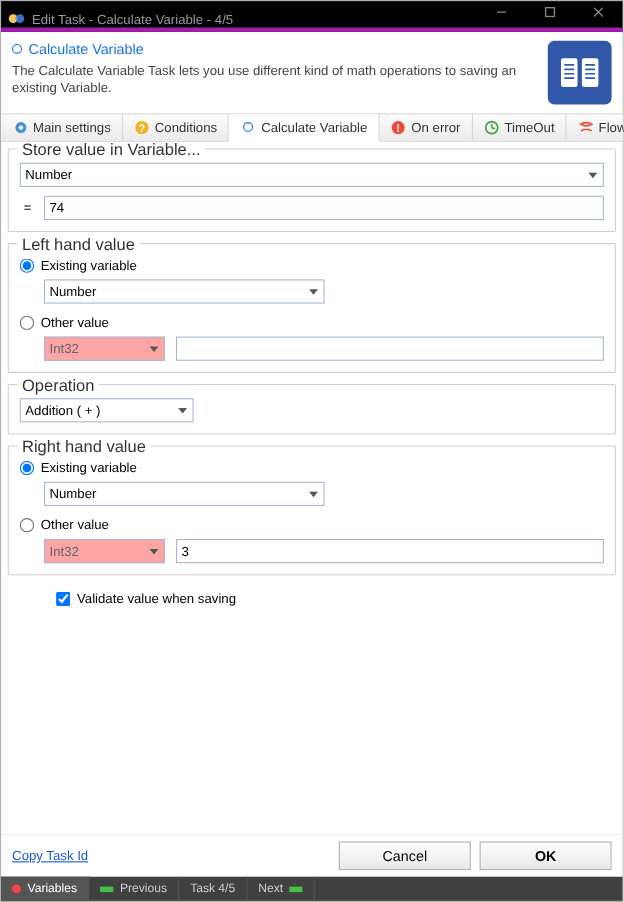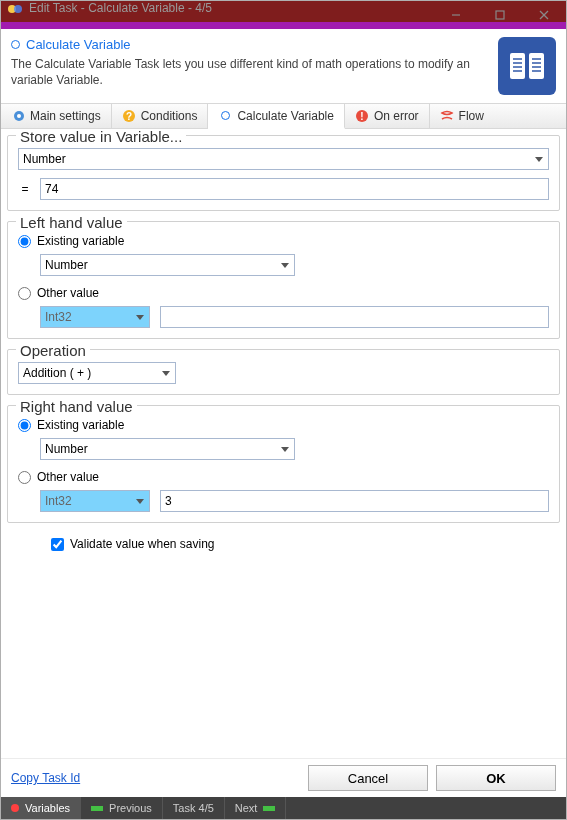--- a/index.html
+++ b/index.html
@@ -5,21 +5,21 @@
   * { box-sizing: border-box; margin: 0; padding: 0; }
   body {
     font-family: "Segoe UI", Tahoma, Arial, sans-serif;
     font-size: 12px;
     background: #e8e8e8;
     width: 567px;
     height: 820px;
     overflow: hidden;
   }
   .window { width: 567px; height: 820px; background: #fff; border: 1px solid #b0b0b0; display: flex; flex-direction: column; }
-  .titlebar { height: 28px; background: #7f1d1d; display: flex; align-items: flex-start; border-bottom: 7px solid #a21caf; }
+  .titlebar { height: 28px; background: #000000; display: flex; align-items: flex-end; border-bottom: 4px solid #a21caf; }
   .titlebar .app-icon { width: 16px; height: 16px; margin: 0 6px; }
   .titlebar .title { flex: 1; color: #999; font-size: 12px; }
   .titlebar .ctrl { width: 44px; height: 28px; display: flex; align-items: center; justify-content: center; color: #888; }
   .header { padding: 8px 10px 8px 10px; display: flex; align-items: flex-start; }
   .header-left { flex: 1; }
   .header h1 { font-size: 13px; color: #1a73e8; font-weight: normal; display: flex; align-items: center; gap: 6px; margin-bottom: 4px;}
   .header .bullet { width: 9px; height: 9px; border: 1.5px solid #1a73e8; border-radius: 50%; display: inline-block;}
   .header .desc { font-size: 12px; color: #444; line-height: 1.35; }
   .big-icon { width: 58px; height: 58px; background: #3158a8; border-radius: 6px; display: flex; align-items: center; justify-content: center; margin-left: 8px; }
   .tabs { display: flex; background: linear-gradient(#fcfcfc,#eaeaea); border-top: 1px solid #d8d8d8; border-bottom: 1px solid #d8d8d8; height: 26px; }
@@ -34,21 +34,21 @@
   .eq { width: 14px; text-align: center; }
   select, input[type=text] { height: 22px; font-size: 12px; border: 1px solid #a8b8d0; padding: 1px 4px; background: #fff; font-family: inherit;}
   .full { flex: 1; }
   .combo { position: relative; }
   .combo::after { content: ""; position: absolute; right: 6px; top: 50%; margin-top:-2px; border-left: 4px solid transparent; border-right: 4px solid transparent; border-top: 5px solid #555; pointer-events:none;}
   .combo input { width: 100%; padding-right: 2px;}
   .radio-row { display: flex; align-items: flex-end; gap: 6px; margin-bottom: 6px;}
   input[type=radio], input[type=checkbox] { margin: 0; }
   .indent { margin-left: 22px; display: flex; gap: 10px; align-items: center;}
   .type-box { width: 110px; height: 22px; position: relative;}
-  .type-box.disabled input { background: #7dd3fc; color: #666;}
+  .type-box.disabled input { background: #fca5a5; color: #666;}
   .val-box { flex: 1; height: 22px;}
   .op-combo { width: 158px; }
   .chk-row { display: flex; align-items: center; gap: 6px; margin-top: 4px; padding-left: 44px;}
   .footer { border-top: 1px solid #ececec; padding: 6px 10px; display: flex; align-items: center;}
   .footer .link { color: #1a5bd0; text-decoration: underline; font-size: 12px; }
   .footer .spacer { flex: 1;}
   .footer button { width: 120px; height: 26px; background: linear-gradient(#fefefe,#e8e8e8); border: 1px solid #b0b0b0; font-size: 13px; margin-left: 8px; font-family: inherit; cursor: default;}
   .statusbar { height: 22px; background: #404040; display: flex; align-items: center; font-size: 11px; color: #ccc;}
   .status-seg { display: flex; align-items: center; gap: 6px; padding: 0 10px; height: 100%; border-right: 1px solid #555;}
   .status-seg.active { background: #555; color: #fff;}
@@ -86,21 +86,21 @@
         </svg>
       </div>
   </div>
 
   <div class="header">
     <div class="header-left">
       <h1>
         <span class="bullet"></span>
         <span>Calculate Variable</span>
       </h1>
-      <div class="desc">The Calculate Variable Task lets you use different kind of math operations to modify an variable Variable.</div>
+      <div class="desc">The Calculate Variable Task lets you use different kind of math operations to saving an existing Variable.</div>
     </div>
     <div class="big-icon">
       <svg width="40" height="34">
           <rect x="3" y="4" width="15" height="26" rx="2" fill="#fff"></rect>
           <rect x="22" y="4" width="15" height="26" rx="2" fill="#fff"></rect>
           <line x1="6" y1="10" x2="15" y2="10" stroke="#3158a8" stroke-width="1.5"></line>
           <line x1="6" y1="14" x2="15" y2="14" stroke="#3158a8" stroke-width="1.5"></line>
           <line x1="6" y1="18" x2="15" y2="18" stroke="#3158a8" stroke-width="1.5"></line>
           <line x1="6" y1="22" x2="15" y2="22" stroke="#3158a8" stroke-width="1.5"></line>
           <line x1="25" y1="10" x2="34" y2="10" stroke="#3158a8" stroke-width="1.5"></line>
@@ -138,20 +138,30 @@
     </div>
     <div class="tab">
       <span class="ticon">
           <svg width="14" height="14">
             <circle cx="7" cy="7" r="6" fill="#e84c3d"></circle>
             <text x="7" y="11" text-anchor="middle" fill="#fff" font-size="10" font-weight="bold">!</text>
           </svg>
         </span>
       <span>On error</span>
     </div>
+    <div class="tab">
+      <span class="ticon">
+          <svg width="14" height="14">
+            <circle cx="7" cy="7" r="5.5" fill="none" stroke="#44a044" stroke-width="1.5"></circle>
+            <line x1="7" y1="7" x2="7" y2="3.5" stroke="#44a044" stroke-width="1.5"></line>
+            <line x1="7" y1="7" x2="10" y2="8" stroke="#44a044" stroke-width="1.5"></line>
+          </svg>
+        </span>
+      <span>TimeOut</span>
+    </div>
     <div class="tab" style="border-right:none">
       <span class="ticon">
           <svg width="14" height="14">
             <path d="M2 4 Q7 1 12 4 Q7 7 2 4 Z" fill="none" stroke="#e84c3d" stroke-width="1.5"></path>
             <path d="M2 10 Q7 7 12 10" fill="none" stroke="#e84c3d" stroke-width="1.5"></path>
           </svg>
         </span>
       <span>Flow</span>
     </div>
   </div>

